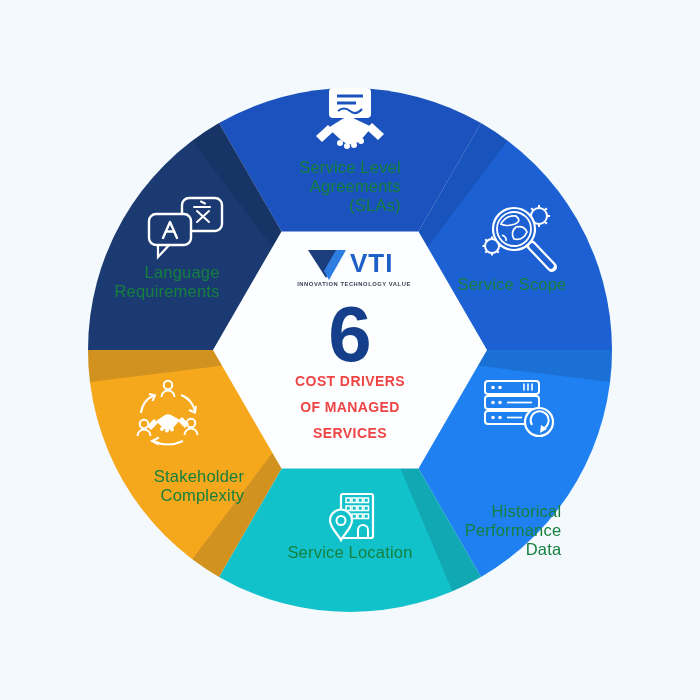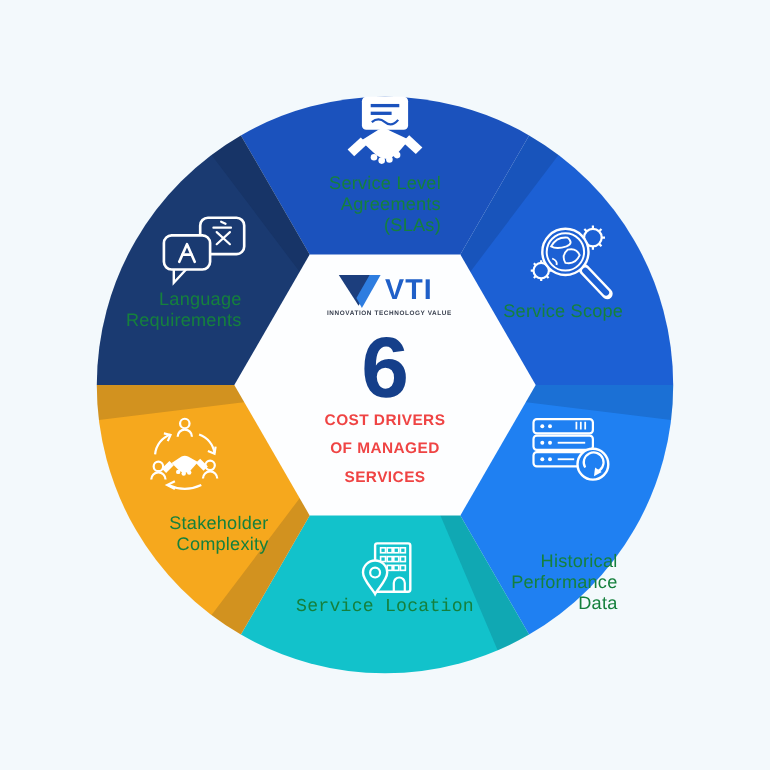--- a/index.html
+++ b/index.html
@@ -10,21 +10,21 @@
   }
   .stage svg{position:absolute; left:0; top:0;}
   .lbl{
     position:absolute; transform:translate(-50%,-50%);
     color:#15803d; font-size:16.5px; line-height:1.14; font-weight:500;
     text-align:right; white-space:pre-line; letter-spacing:0.2px;
   }
   #lbl-sla{left:350px; top:186px;}
   #lbl-scope{left:512px; top:284px;}
   #lbl-historical{left:513px; top:482px;margin-top:48px;}
-  #lbl-location{left:350px; top:552px;font-family:Liberation Mono, monospace;}
+  #lbl-location{left:350px; top:552px;}
   #lbl-stakeholder{left:199px; top:486px;}
   #lbl-language{left:167px; top:282px;}
   .center-number{
     position:absolute; left:350px; top:334px; transform:translate(-50%,-50%);
     font-size:78px; font-weight:700; color:#153f8a; line-height:1;
   }
   .center-heading{
     position:absolute; left:350px; top:407px; transform:translate(-50%,-50%);
     font-size:14px; font-weight:700; color:#ef4444; line-height:26px;
     text-align:center; white-space:pre-line; letter-spacing:0.4px;

